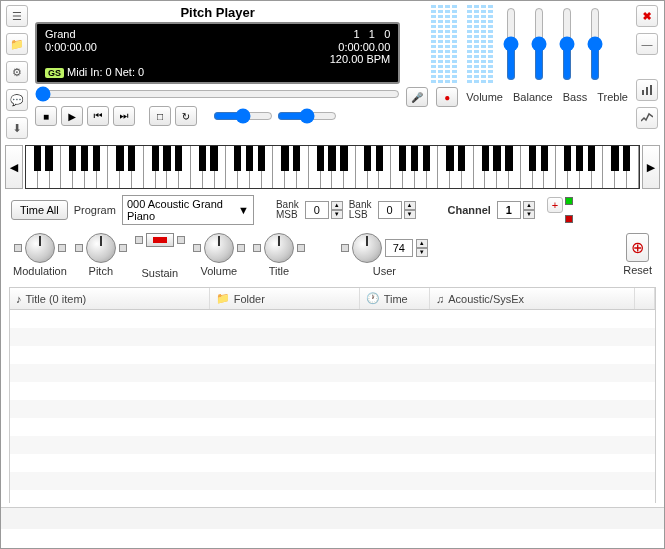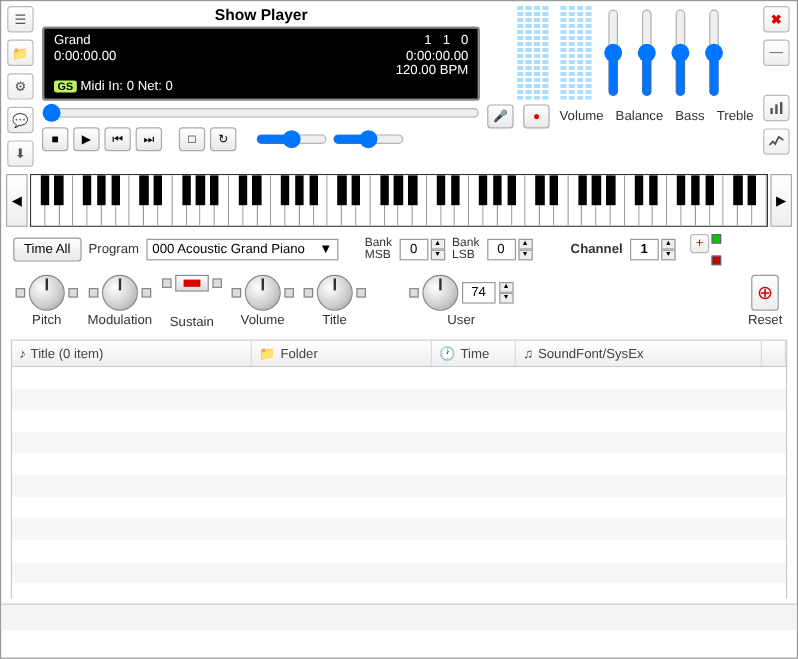--- a/index.html
+++ b/index.html
@@ -24,21 +24,21 @@
 .slider-labels { display: flex; gap: 6px; font-size: 10px; color: #333; }
 .rightcol { display: flex; flex-direction: column; gap: 6px; width: 26px; align-items: center; }
 .keyboard-row { display: flex; align-items: center; padding: 2px 4px; gap: 2px; }
 .scroll-btn { width: 18px; height: 44px; border: 1px solid #aaa; background: linear-gradient(#fff,#eee); display: flex; align-items: center; justify-content: center; cursor: pointer; }
 .keyboard { flex: 1; height: 44px; position: relative; border: 1px solid #333; background: #fff; overflow: hidden; }
 .white-key { width: 1.923%; height: 100%; float: left; border-right: 1px solid #999; background: #fff; }
 .black-keys { position: absolute; top: 0; left: 0; width: 100%; height: 60%; }
 .black-key { position: absolute; width: 1.2%; height: 100%; background: #000; }
 .controls-row { display: flex; align-items: center; gap: 6px; padding: 4px 10px; }
 .btn { border: 1px solid #999; border-radius: 3px; background: linear-gradient(#fff,#e8e8e8); padding: 3px 8px; cursor: pointer; }
-.combo { border: 1px solid #999; background: #fff; padding: 2px 4px; width: 160px; display: flex; justify-content: space-between; align-items: center; cursor: pointer; }
+.combo { border: 1px solid #999; background: #fff; padding: 2px 4px; width: 132px; display: flex; justify-content: space-between; align-items: center; cursor: pointer; }
 .spin { display: flex; align-items: center; gap: 2px; }
 .spin-val { border: 1px solid #999; background: #fff; padding: 2px 6px; width: 24px; text-align: center; }
 .spin-btns { display: flex; flex-direction: column; }
 .spin-btn { width: 12px; height: 9px; border: 1px solid #999; background: #eee; font-size: 6px; line-height: 6px; text-align: center; cursor: pointer; }
 .led { width: 8px; height: 8px; border: 1px solid #666; }
 .led.green { background: #0c0; } .led.red { background: #c00; }
 .knobs-row { display: flex; align-items: flex-start; gap: 8px; padding: 4px 12px; }
 .knob-group { display: flex; flex-direction: column; align-items: center; gap: 2px; }
 .knob-row { display: flex; align-items: center; gap: 3px; justify-content: center; }
 .knob { width: 30px; height: 30px; border-radius: 50%; background: radial-gradient(circle at 35% 35%, #fff, #ccc 60%, #999); border: 1px solid #888; position: relative; cursor: pointer; }
@@ -62,21 +62,21 @@
 <div class="topbar">
   <div class="leftcol">
     <div class="icon-btn">☰</div>
     <div class="icon-btn">📁</div>
     <div class="icon-btn">⚙</div>
     <div class="icon-btn">💬</div>
     <div class="icon-btn">⬇</div>
   </div>
 
   <div class="midcol">
-    <div class="title">Show Player</div>
+    <div class="title">Pitch Player</div>
     <div class="lcd">
       <div class="lcd-row">
         <span>Grand</span>
         <span>
           <span>1</span>&nbsp;&nbsp;&nbsp;<span>1</span>&nbsp;&nbsp;&nbsp;<span>0</span>
         </span>
       </div>
       <div class="lcd-row">
         <span>0:00:00.00</span>
         <span>0:00:00.00</span>
@@ -300,29 +300,29 @@
   </div>
 </div>
 
 <div class="knobs-row">
   <div class="knob-group">
     <div class="knob-row">
         <div class="led-sq"></div>
         <div class="knob"></div>
         <div class="led-sq"></div>
       </div>
+    <span class="lbl">Modulation</span>
+  </div>
+  <div class="knob-group">
+    <div class="knob-row">
+        <div class="led-sq"></div>
+        <div class="knob"></div>
+        <div class="led-sq"></div>
+      </div>
     <span class="lbl">Pitch</span>
-  </div>
-  <div class="knob-group">
-    <div class="knob-row">
-        <div class="led-sq"></div>
-        <div class="knob"></div>
-        <div class="led-sq"></div>
-      </div>
-    <span class="lbl">Modulation</span>
   </div>
   <div class="knob-group">
     <div class="knob-row">
         <div class="led-sq"></div>
         <div class="sustain-ind"></div>
         <div class="led-sq"></div>
       </div>
     <div style="height:16px"></div>
     <span class="lbl">Sustain</span>
   </div>
@@ -360,19 +360,19 @@
     <div class="reset-btn">⊕</div>
     <span class="lbl">Reset</span>
   </div>
 </div>
 
 <div class="table">
   <div class="thead">
     <div class="th" style="width:200px;">♪ <span>Title (0 item)</span></div>
     <div class="th" style="width:150px;">📁 <span>Folder</span></div>
     <div class="th" style="width:70px;">🕐 <span>Time</span></div>
-    <div class="th" style="flex:1;">♫ <span>SoundFont/SysEx</span></div>
+    <div class="th" style="flex:1;">♫ <span>Acoustic/SysEx</span></div>
     <div class="th" style="width:20px;"></div>
   </div>
   <div class="tbody"></div>
 </div>
 
 <div class="statusbar"></div>
 
 </body></html>

